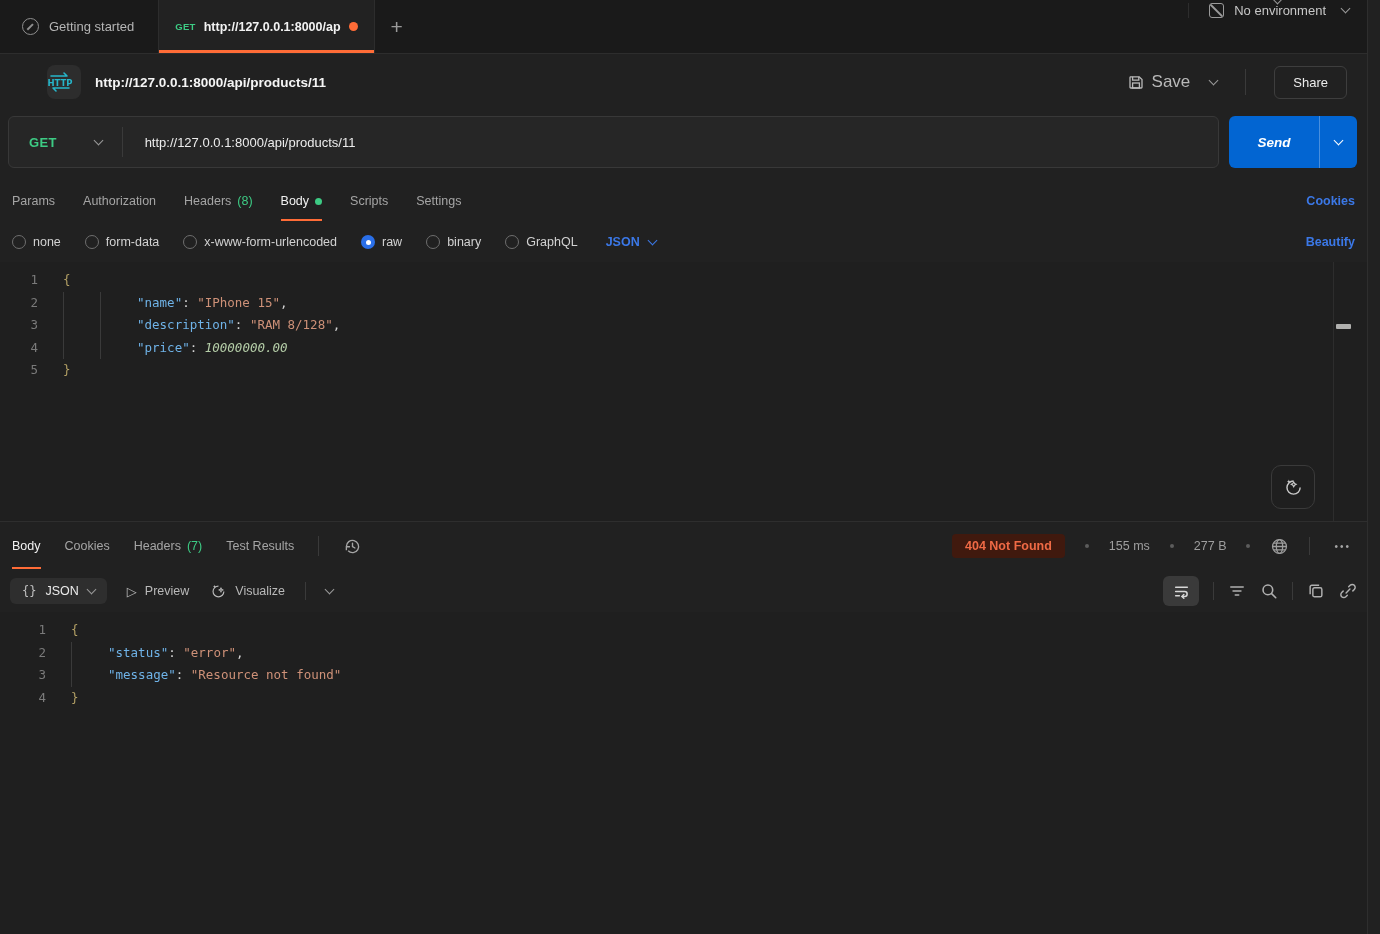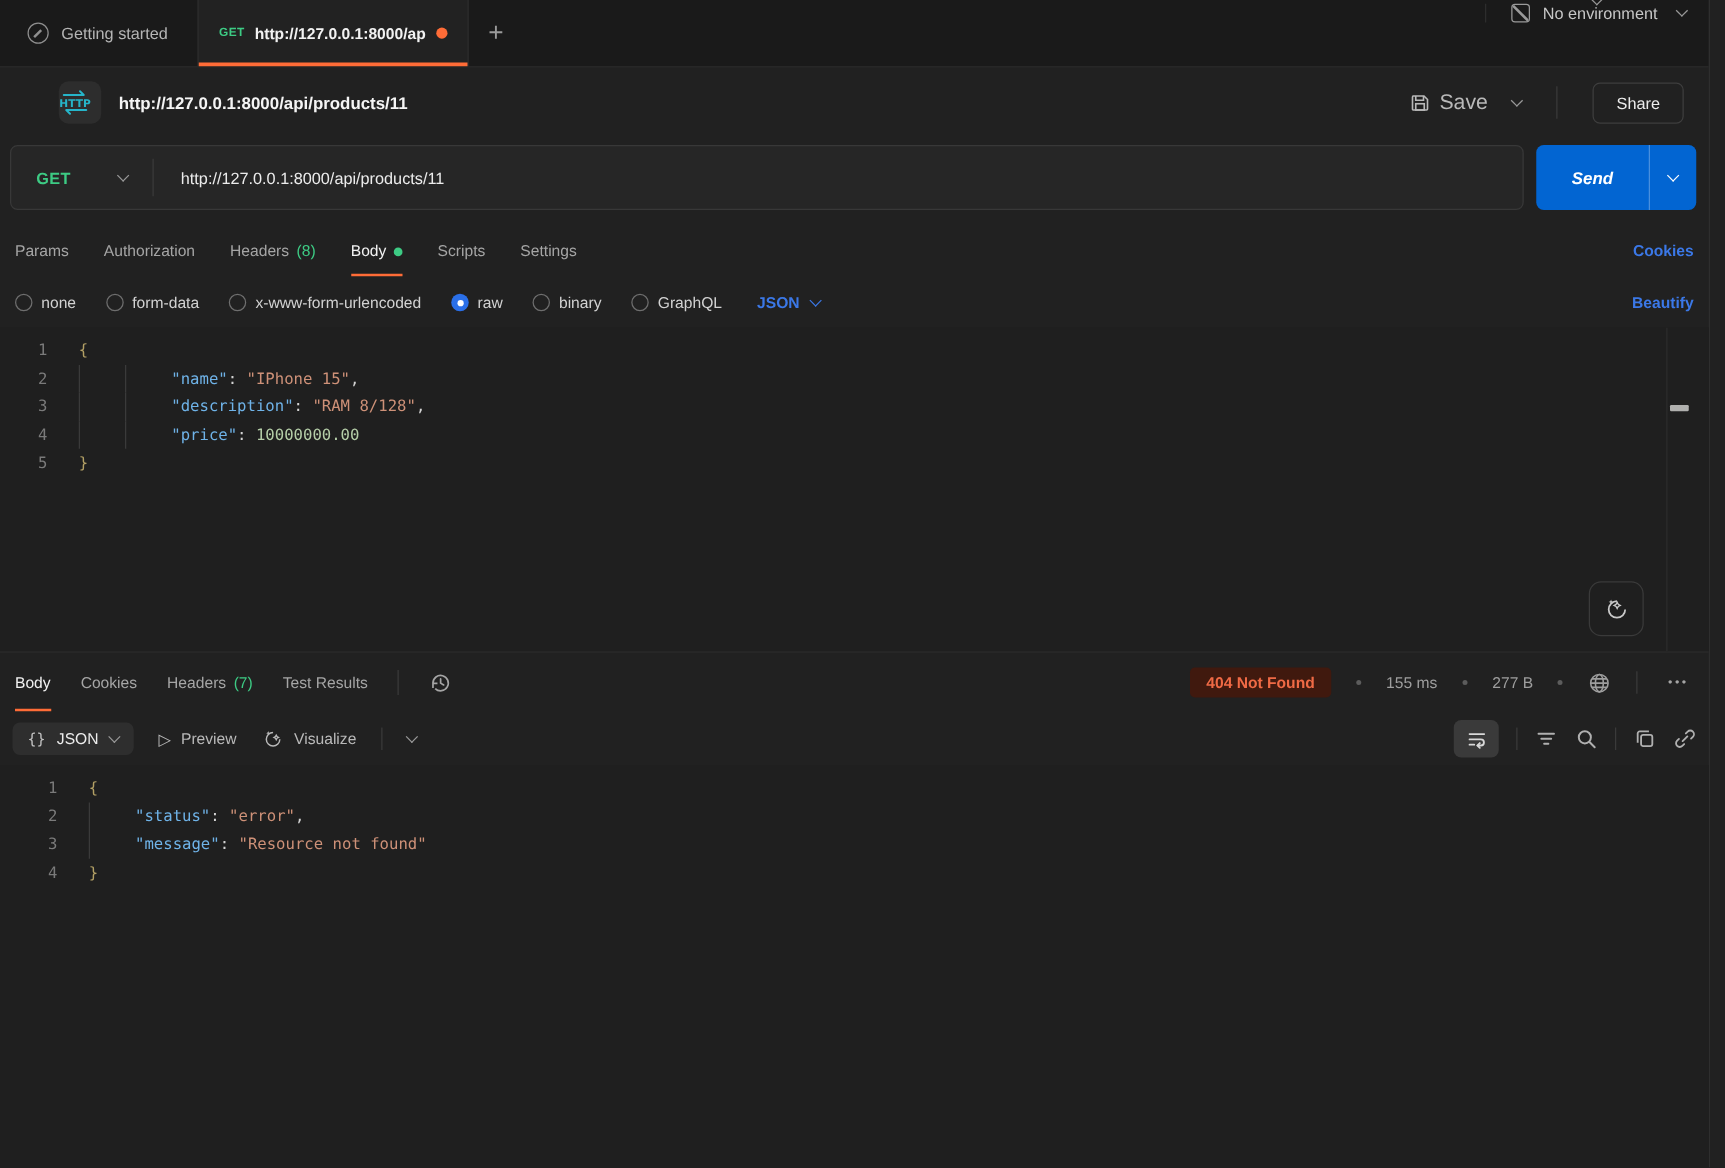--- a/index.html
+++ b/index.html
@@ -88,21 +88,21 @@
 
   
   .editor { flex:1; background:#1f1f1f; position:relative; padding-top:7px;
     font-family:"DejaVu Sans Mono", monospace; font-size:12.5px; overflow:hidden; }
   .code-line { display:flex; line-height:22.6px; white-space:pre; }
   .ln { width:38px; text-align:right; color:#7a7a7a; flex-shrink:0; }
   .lc { margin-left:25px; display:flex; }
   .ind { display:inline-block; width:37px; border-left:1px solid #3a3a3a; }
   .tok-key { color:#6fb3e8; }
   .tok-str { color:#ce9178; }
-  .tok-num { color:#b5cea8; }
+  .tok-num { color:#b5cea8;font-style:italic; }
   .tok-brace { color:#b3a065; }
   .tok-punc { color:#d4d4d4; }
   .scroll-track { position:absolute; top:0; right:14px; bottom:0; width:20px; border-left:1px solid #2d2d2d; }
   .scroll-thumb { position:absolute; top:62px; left:2px; width:15px; height:5px; background:#b0b0ae; border-radius:1px; }
   .postbot-btn { position:absolute; right:52px; bottom:12px; width:44px; height:44px;
     border:1px solid #3a3a3a; border-radius:10px; display:flex; align-items:center;
     justify-content:center; color:#c9c9c9; background:transparent; }
 
   
   .response { height:413px; border-top:1px solid #2e2e2e; display:flex; flex-direction:column; flex-shrink:0; }

